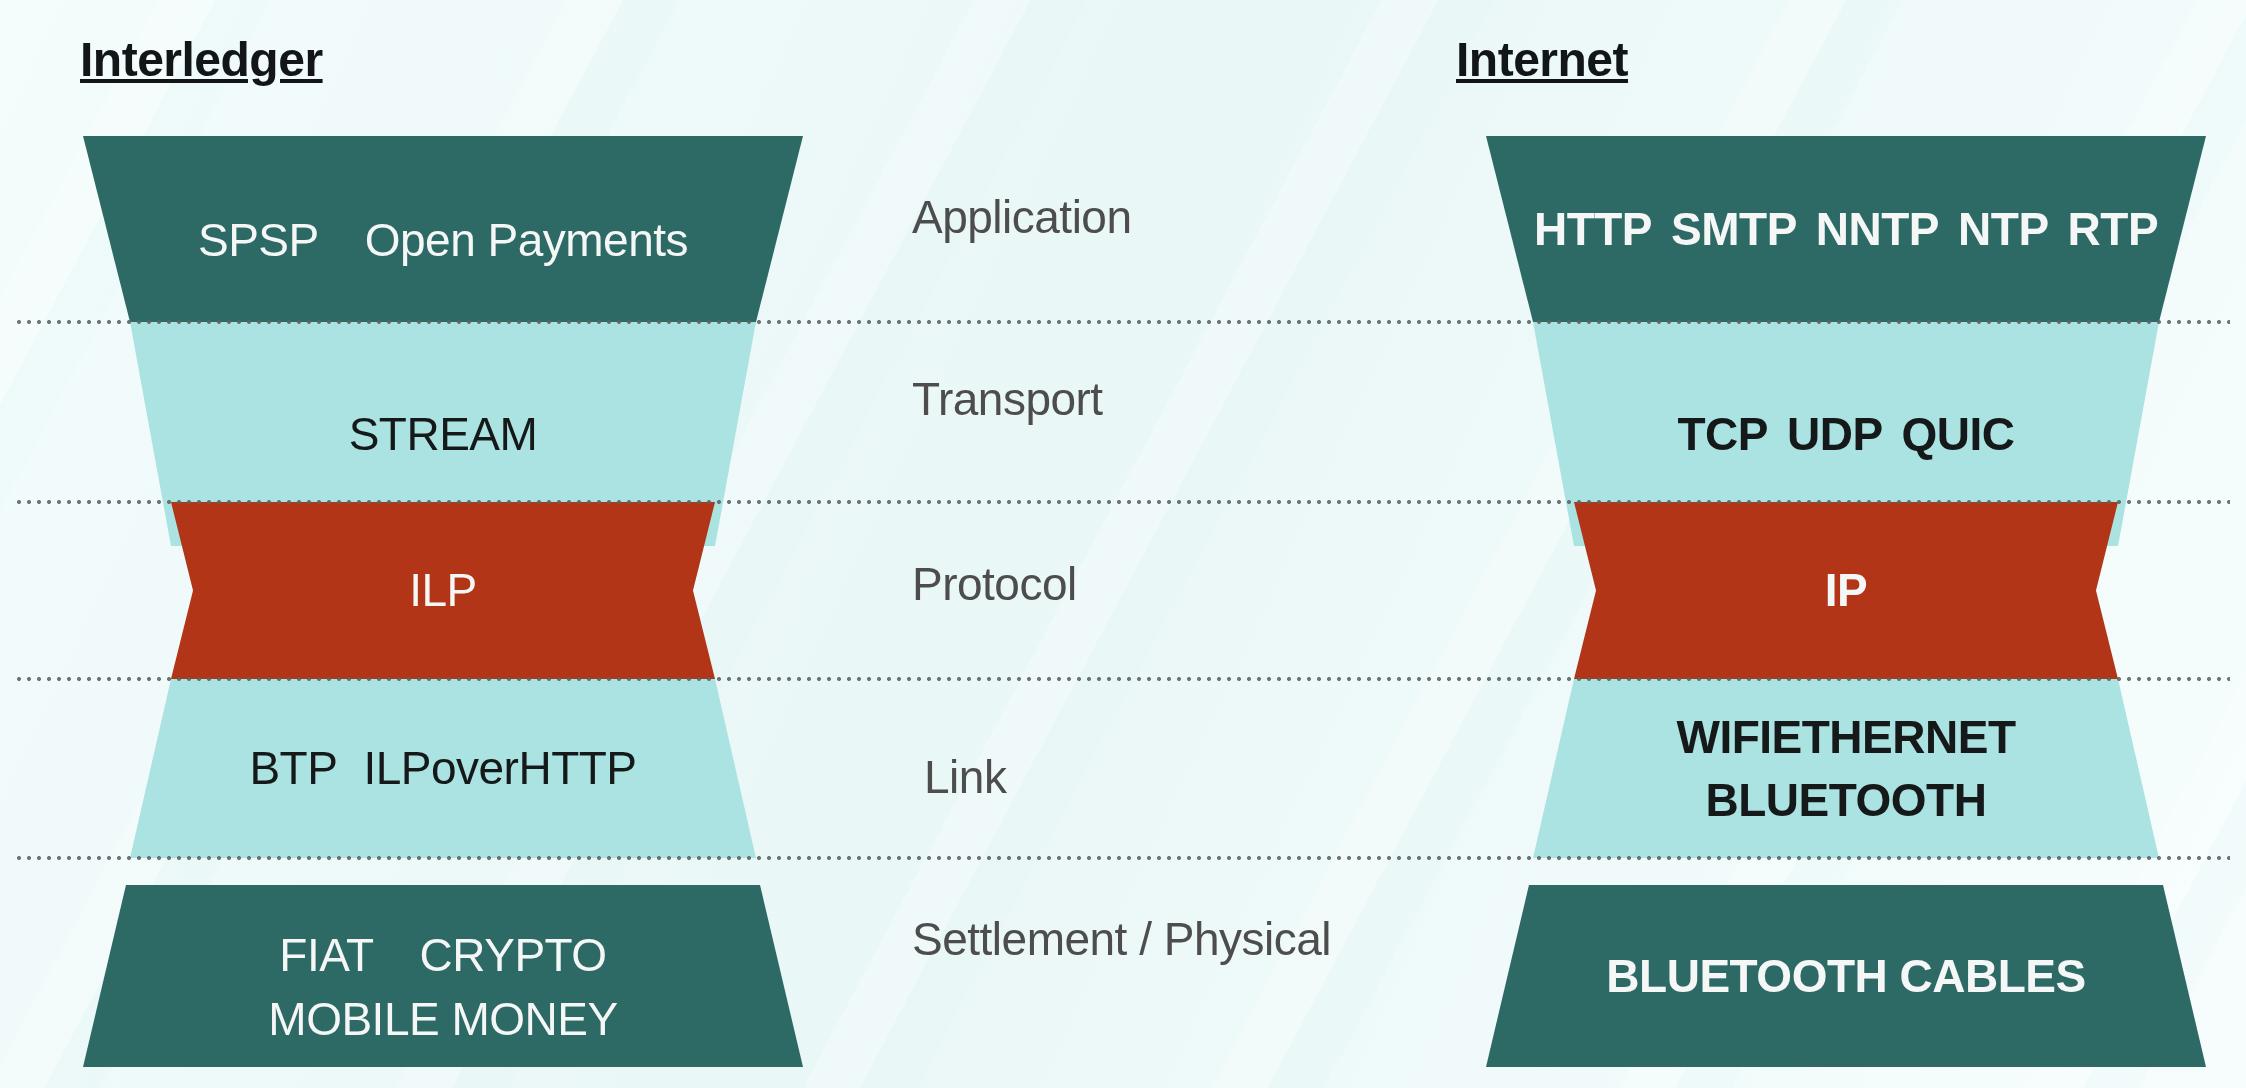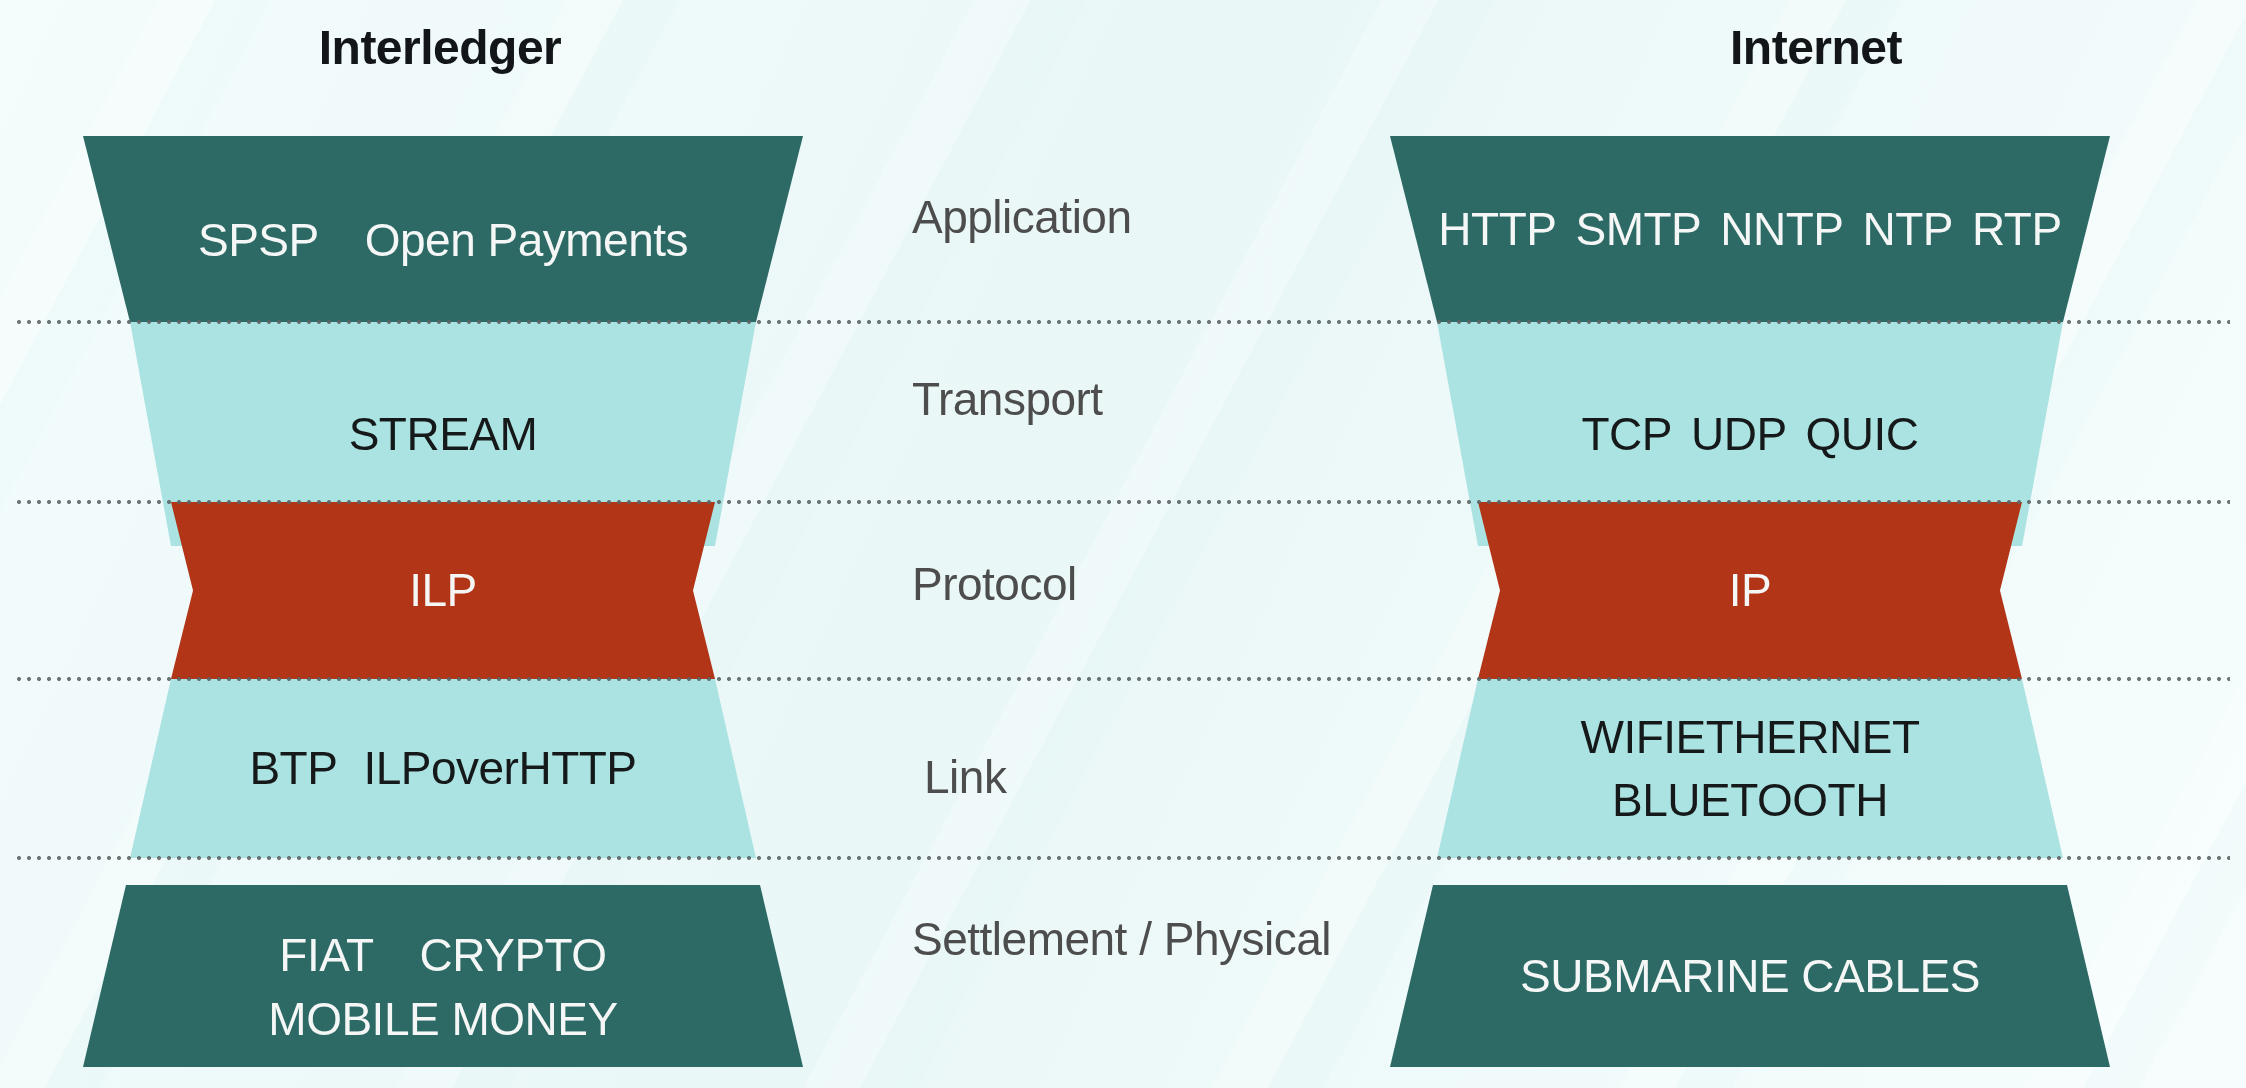--- a/index.html
+++ b/index.html
@@ -32,40 +32,40 @@
       rgba(255,255,255,0) 0 140px,
       rgba(255,255,255,.45) 140px 190px,
       rgba(214,240,240,.25) 190px 240px,
       rgba(255,255,255,0) 240px 360px);
     opacity:.5;
     pointer-events:none;
   }
 
   .stack-title{
     position:absolute;
-    top:20px;
+    top:32px;
     width:720px;
-    text-align:center;
     font-size:48px;
     font-weight:bold;
     letter-spacing:-.5px;
     color:#131619;
     z-index:4;
+    text-decoration:underline;
   }
   .stack-title.left{left:80px;}
   .stack-title.right{left:1456px;}
 
   .stack{
     position:absolute;
     top:136px;
     width:720px;height:931px;
     z-index:2;
   }
   .stack.left{left:83px;}
-  .stack.right{left:1390px;}
+  .stack.right{left:1486px;font-weight:bold;}
 
   .band{
     position:absolute;left:0;width:720px;
     display:flex;flex-direction:column;align-items:center;justify-content:center;
     font-size:46px;
     letter-spacing:-.5px;
     line-height:1.18;
   }
   .b1{top:0;height:186px;background:var(--teal);color:var(--white);
       clip-path:polygon(0 0,100% 0,93.47% 100%,6.53% 100%);}
@@ -198,19 +198,19 @@
           <span>ETHERNET</span>
         </div>
         <div class="row">
           <span>BLUETOOTH</span>
         </div>
       </div>
     </div>
     <div class="band b5">
       <div class="lines">
         <div class="row">
-          <span>SUBMARINE CABLES</span>
+          <span>BLUETOOTH CABLES</span>
         </div>
       </div>
     </div>
   </div>
 
 </div>
 
 </body></html>

